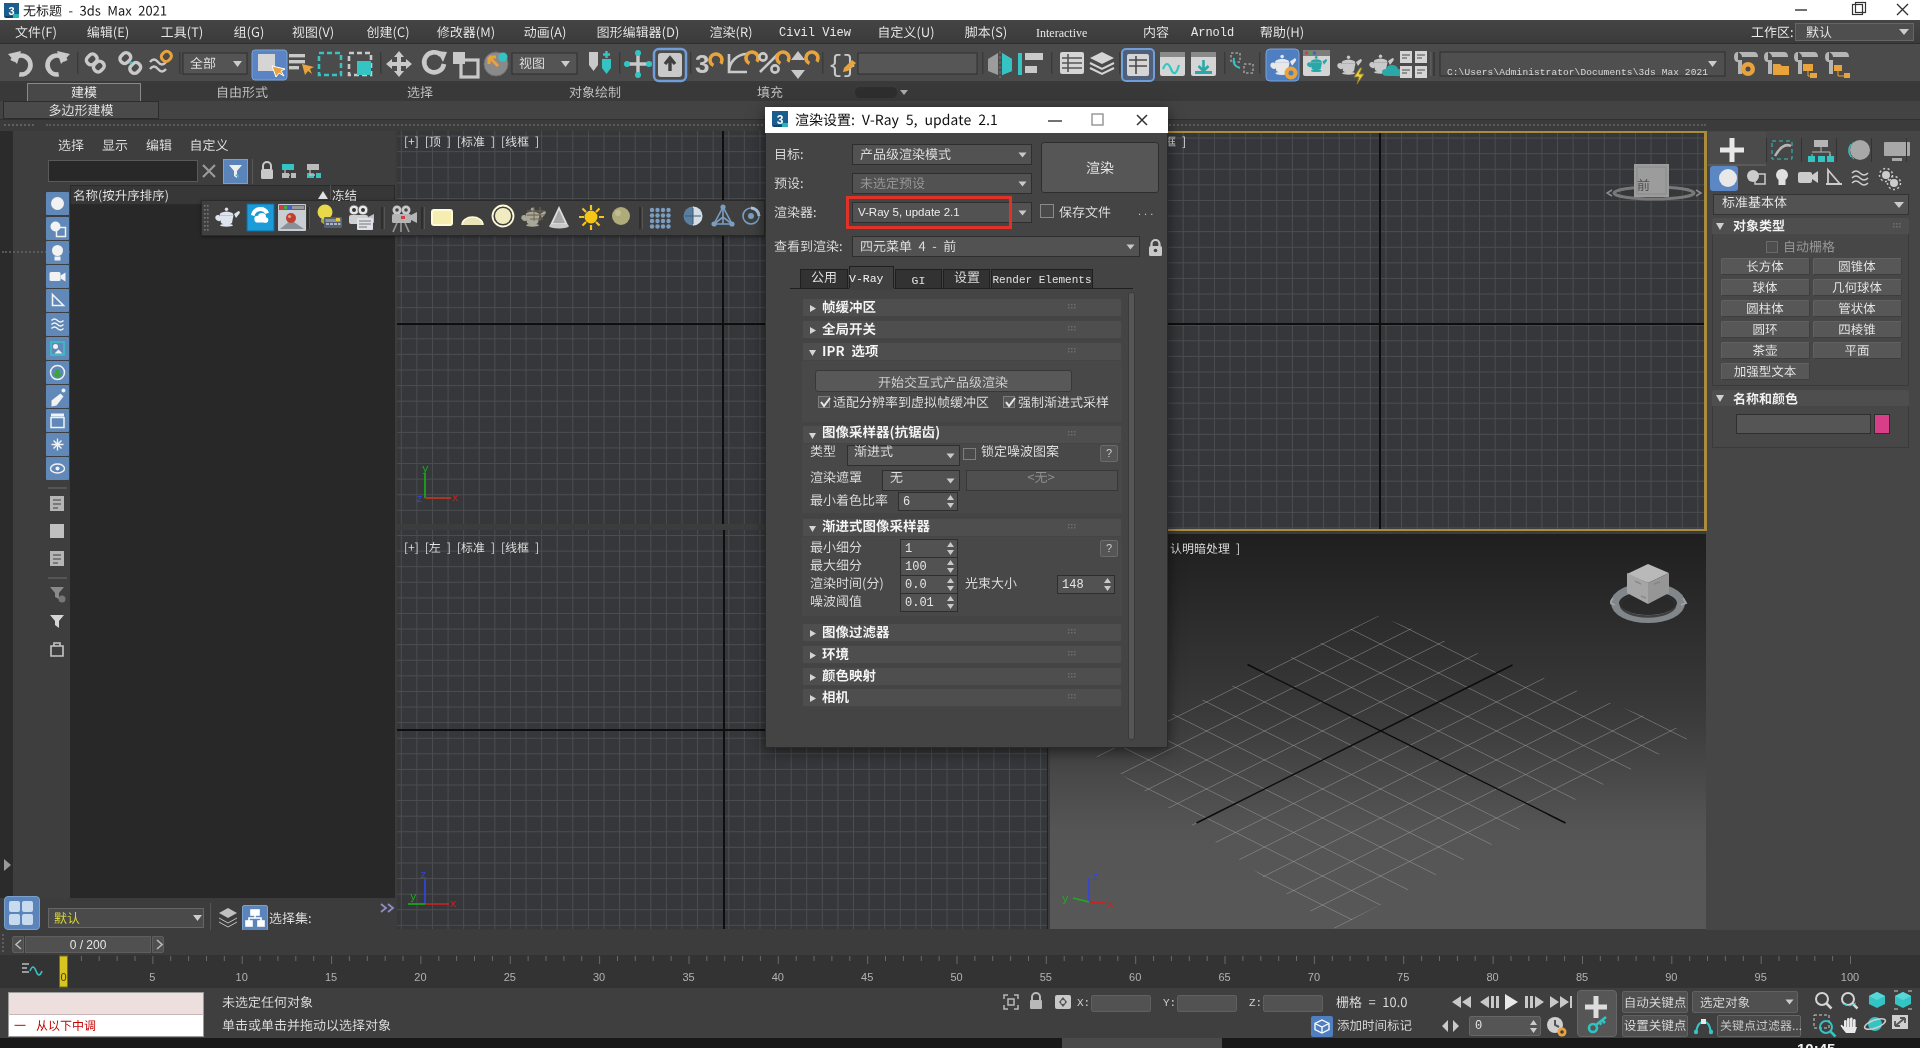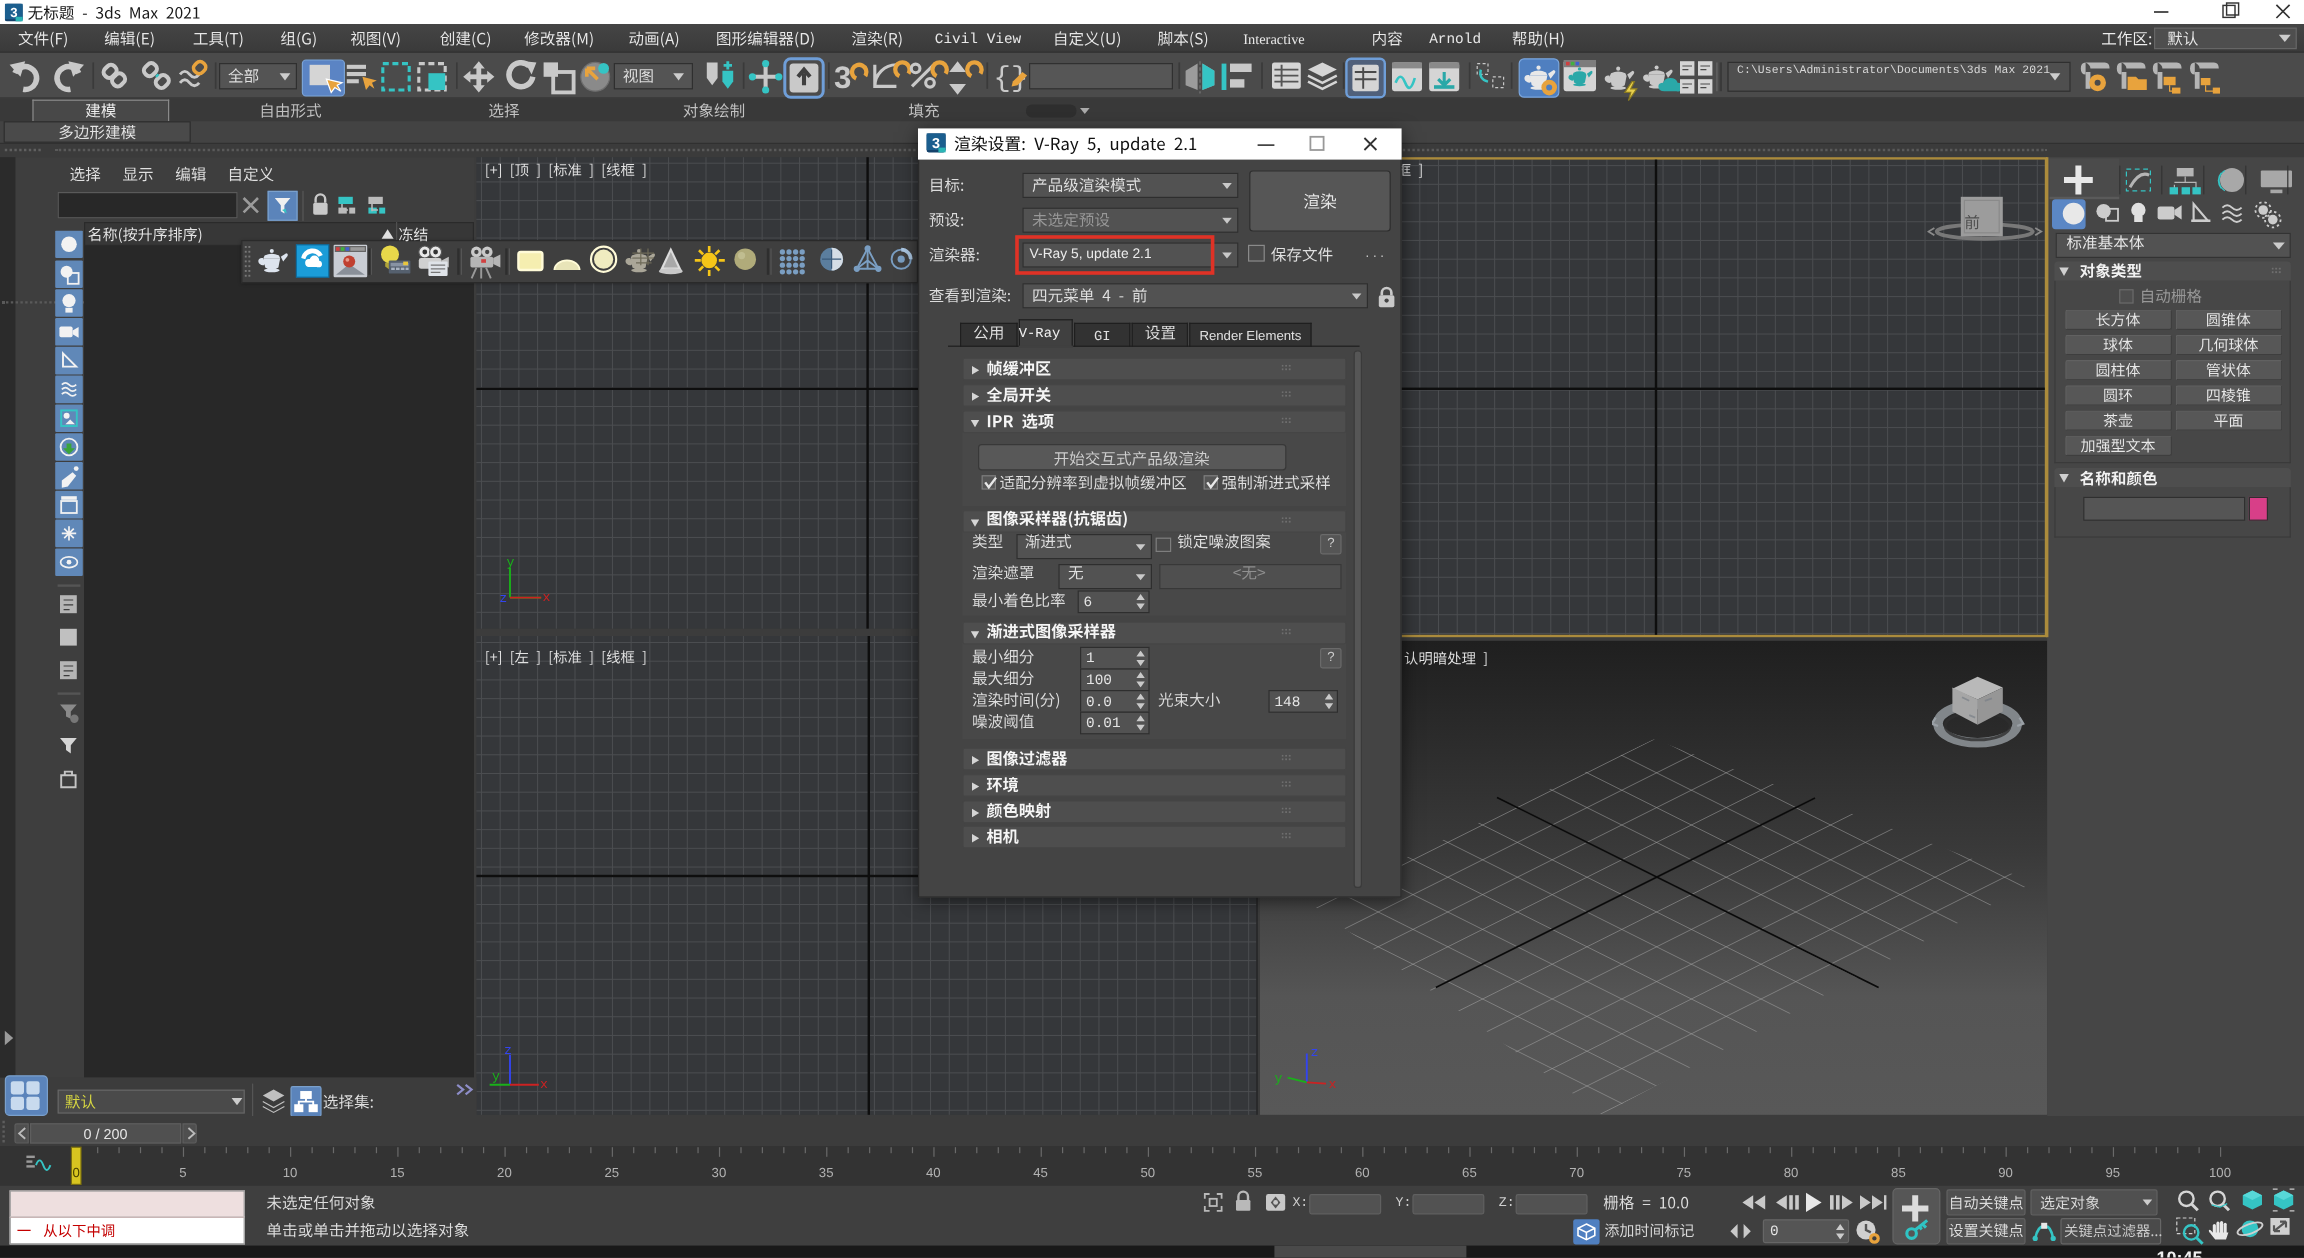--- a/index.html
+++ b/index.html
@@ -1495,21 +1495,21 @@
       <path d="M14 19v5h3" stroke="#e8a33d" fill="none"></path>
     </g>
     <g transform="translate(1825,8)">
       <path d="M4 0h16q4 0 4 5H8q0-3-4-5 0 0 0 0zM4 0Q0 0 0 5t4 5V0z" fill="#b5b5b5"></path>
       <rect x="4" y="8" width="4" height="14" fill="#b5b5b5"></rect>
       <rect x="9" y="13" width="8" height="6" fill="#e8a33d"></rect>
       <rect x="19" y="21" width="6" height="5" fill="#e8a33d"></rect>
       <path d="M13 19v5h7" stroke="#e8a33d" fill="none"></path>
     </g>
   </svg>
-<div style="position:absolute;left:1447px;top:53px;width:262px;height:14px;color:#d8d8d8;font-size:9.5px;letter-spacing:0.1px;font-family:'Liberation Mono',monospace;white-space:nowrap;overflow:hidden;text-align:center;">C:\Users\Administrator\Documents\3ds Max 2021</div>
+<div style="position:absolute;left:1447px;top:67px;width:262px;height:14px;color:#d8d8d8;font-size:9.5px;letter-spacing:0.1px;font-family:'Liberation Mono',monospace;white-space:nowrap;overflow:hidden;">C:\Users\Administrator\Documents\3ds Max 2021</div>
 <div style="position:absolute;left:201px;top:200px;width:564px;height:36px;background:#3f3f3f;border:1px solid #2a2a2a;box-shadow:0 1px 3px rgba(0,0,0,.4);z-index:30;"></div>
 <svg style="position:absolute;left:202px;top:201px;z-index:31;" width="562" height="34" viewBox="0 0 562 34">
     <g fill="#777">
       <rect x="2" y="4" width="1.6" height="1.6"></rect>
       <rect x="5" y="4" width="1.6" height="1.6"></rect>
       <rect x="2" y="8" width="1.6" height="1.6"></rect>
       <rect x="5" y="8" width="1.6" height="1.6"></rect>
       <rect x="2" y="12" width="1.6" height="1.6"></rect>
       <rect x="5" y="12" width="1.6" height="1.6"></rect>
       <rect x="2" y="16" width="1.6" height="1.6"></rect>
@@ -1893,21 +1893,21 @@
 <div style="position:absolute;left:779px;top:26px;width:80px;height:14px;color:#e8e8e8;font-size:12px;font-family:'Liberation Mono',monospace;">Civil View</div>
 <div style="position:absolute;left:1036px;top:26px;width:90px;height:14px;color:#e8e8e8;font-size:12px;font-family:Liberation Serif, serif;">Interactive</div>
 <div style="position:absolute;left:1191px;top:26px;width:60px;height:14px;color:#e8e8e8;font-size:12px;font-family:'Liberation Mono',monospace;">Arnold</div>
 <div style="position:absolute;left:1077px;top:997px;width:16px;height:13px;color:#cfcfcf;font-size:11px;font-family:'Liberation Mono',monospace;">X:</div>
 <div style="position:absolute;left:1163px;top:997px;width:16px;height:13px;color:#cfcfcf;font-size:11px;font-family:'Liberation Mono',monospace;">Y:</div>
 <div style="position:absolute;left:1249px;top:997px;width:16px;height:13px;color:#cfcfcf;font-size:11px;font-family:'Liberation Mono',monospace;">Z:</div>
 <div style="position:absolute;left:1475px;top:1019px;width:40px;height:14px;color:#e5e5e5;font-size:12px;font-family:'Liberation Mono',monospace;">0</div>
 <div style="position:absolute;left:858px;top:206px;width:150px;height:15px;z-index:55;color:#ececec;font-size:11.5px;white-space:nowrap;font-family:Liberation Sans, sans-serif;">V-Ray 5, update 2.1</div>
 <div style="position:absolute;left:849px;top:272px;width:46px;height:14px;z-index:55;color:#f2f2f2;font-size:11.5px;text-align:left;white-space:nowrap;font-family:'Liberation Mono',monospace;">V-Ray</div>
 <div style="position:absolute;left:895px;top:274px;width:47px;height:14px;z-index:55;color:#e0e0e0;font-size:11.5px;text-align:center;white-space:nowrap;font-family:'Liberation Mono',monospace;">GI</div>
-<div style="position:absolute;left:991px;top:274px;width:102px;height:14px;z-index:55;color:#e0e0e0;font-size:11px;text-align:center;white-space:nowrap;font-family:Liberation Sans, sans-serif;">Render Elements</div>
+<div style="position:absolute;left:991px;top:274px;width:102px;height:14px;z-index:55;color:#e0e0e0;font-size:11px;text-align:center;white-space:nowrap;font-family:Liberation Mono, monospace;">Render Elements</div>
 <svg style="position:absolute;left:0;top:0;z-index:60;pointer-events:none" width="1920" height="1048">
     <g transform="translate(795.0,125.0) scale(0.01400,-0.01400)" fill="#111111">
       <use href="#g40" x="0"></use>
       <use href="#g41" x="1000"></use>
       <use href="#g125" x="2000"></use>
       <use href="#g126" x="3000"></use>
       <use href="#g57" x="4000"></use>
       <use href="#g28" x="4778"></use>
       <use href="#g3" x="5353"></use>
       <use href="#g42" x="5700"></use>

